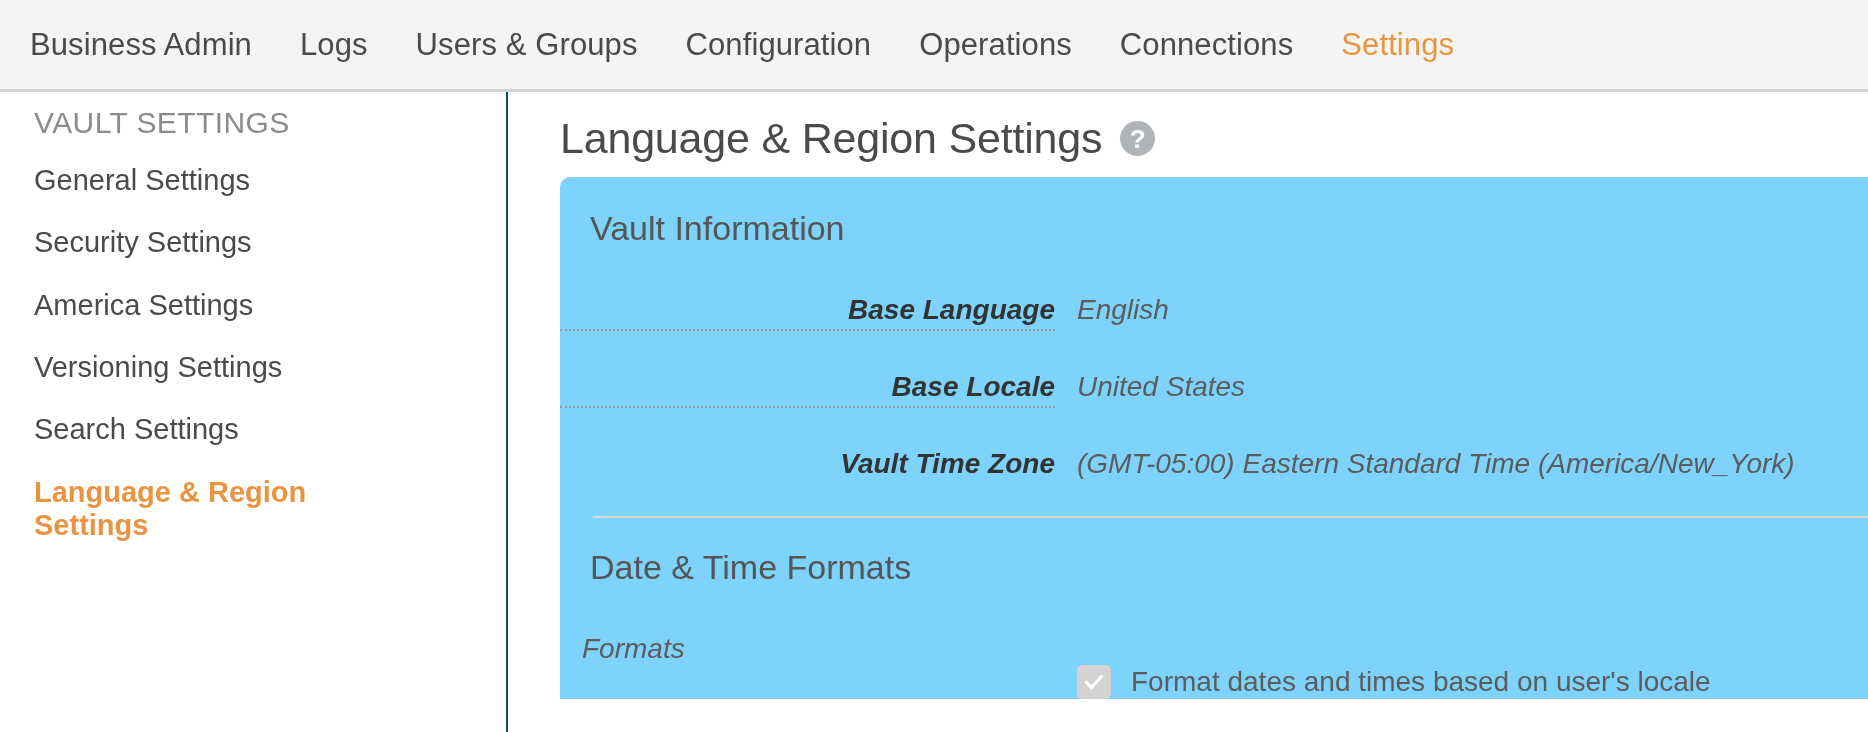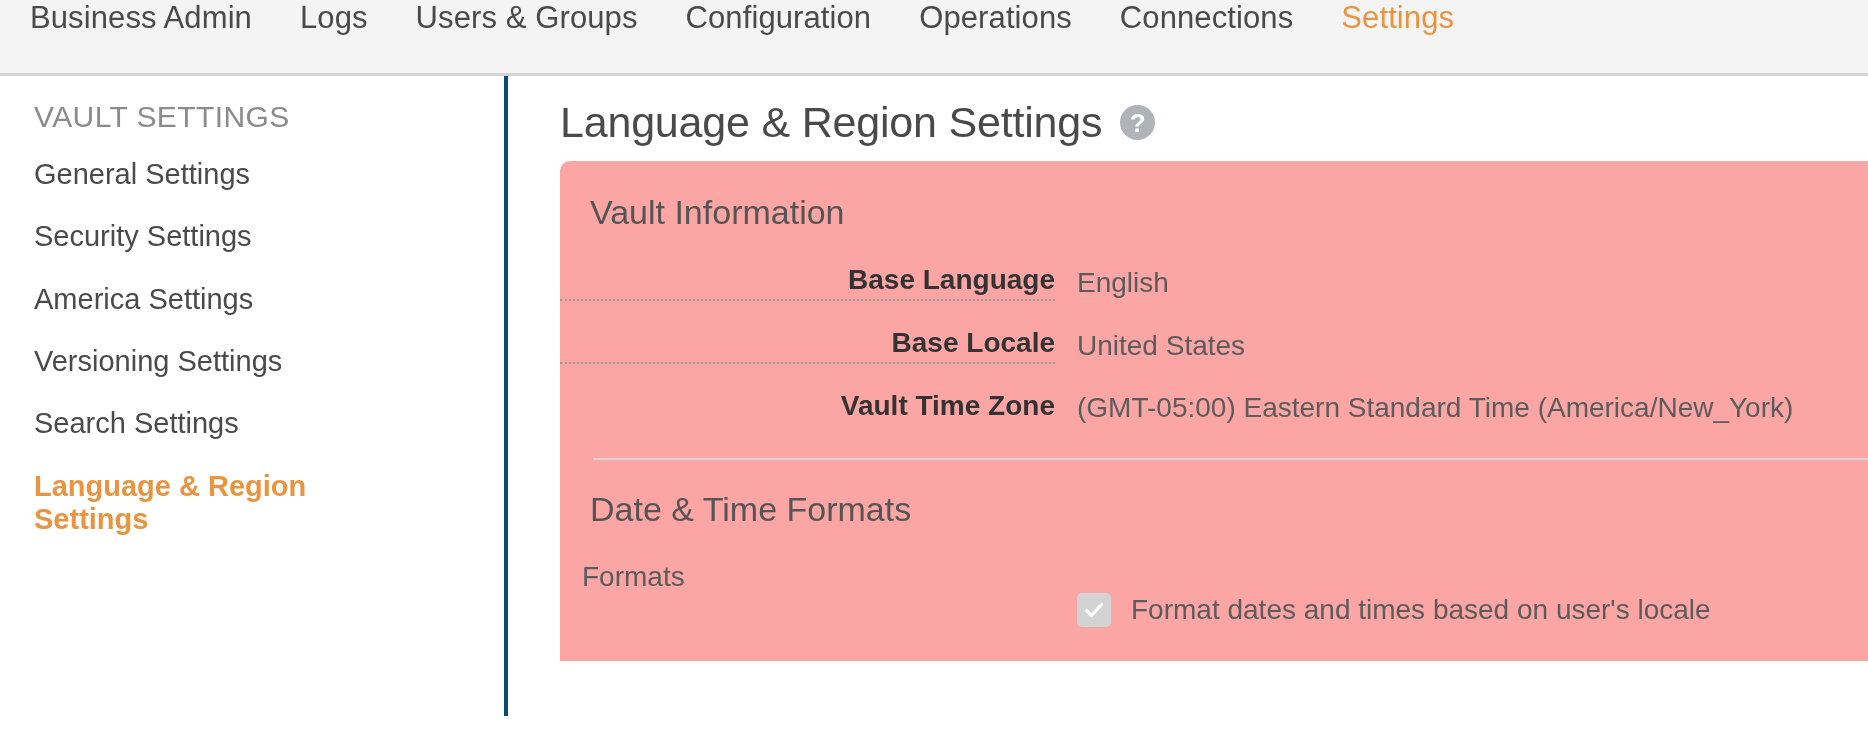--- a/index.html
+++ b/index.html
@@ -11,24 +11,25 @@
     width: 1868px;
     height: 732px;
     overflow: hidden;
     background: #ffffff;
     font-family: "Liberation Sans", sans-serif;
     -webkit-font-smoothing: antialiased;
   }
 
   
   .topbar {
-    height: 76px;
+    height: 92px;
     background: #f4f4f4;
     border-bottom: 3px solid #d3d3d3;
     display: flex;
+    align-items: center;
     padding: 0 0 0 30px;
     box-sizing: border-box;
   }
   .nav-item {
     font-size: 31px;
     color: #4a4a4a;
     margin-right: 48px;
     white-space: nowrap;
     cursor: pointer;
     letter-spacing: 0.1px;
@@ -41,24 +42,23 @@
   .body-wrap {
     display: flex;
     height: 640px;
     background: #ffffff;
   }
 
   
   .sidebar {
     width: 508px;
     min-width: 508px;
-    border-right: 4px solid #0c4a6e;
-    background: #ffffff;
-    box-sizing: border-box;
-    padding-top: 10px;
+    border-right: 2px solid #0c4a6e;
+    background: #ffffff;
+    box-sizing: border-box;
     position: relative;
   }
   .sidebar-title {
     font-size: 30px;
     color: #8b8b8b;
     padding: 14px 0 10px 34px;
     letter-spacing: 0.4px;
   }
   .side-item {
     font-size: 29px;
@@ -116,38 +116,39 @@
     font-size: 26px;
     font-weight: bold;
     cursor: pointer;
     flex: none;
     line-height: 1;
   }
 
   
   .panel {
     margin-left: 52px;
-    background: #fca5a5;
+    background: #7dd3fc;
     border-radius: 10px 0 0 0;
     min-height: 500px;
     padding: 26px 0 0 0;
     box-sizing: border-box;
   }
   .section-heading {
     font-size: 34px;
     color: #555555;
     padding: 6px 0 6px 30px;
     font-weight: normal;
     margin: 0;
   }
 
   .field-row {
     display: flex;
-    align-items: center;
-    margin-top: 26px;
+    align-items: flex-start;
+    margin-top: 40px;
+    font-style: italic;
   }
   .field-label {
     width: 495px;
     min-width: 495px;
     text-align: right;
     font-size: 28px;
     font-weight: bold;
     color: #333333;
     border-bottom: 2px dotted #9a9a9a;
     padding-bottom: 3px;

